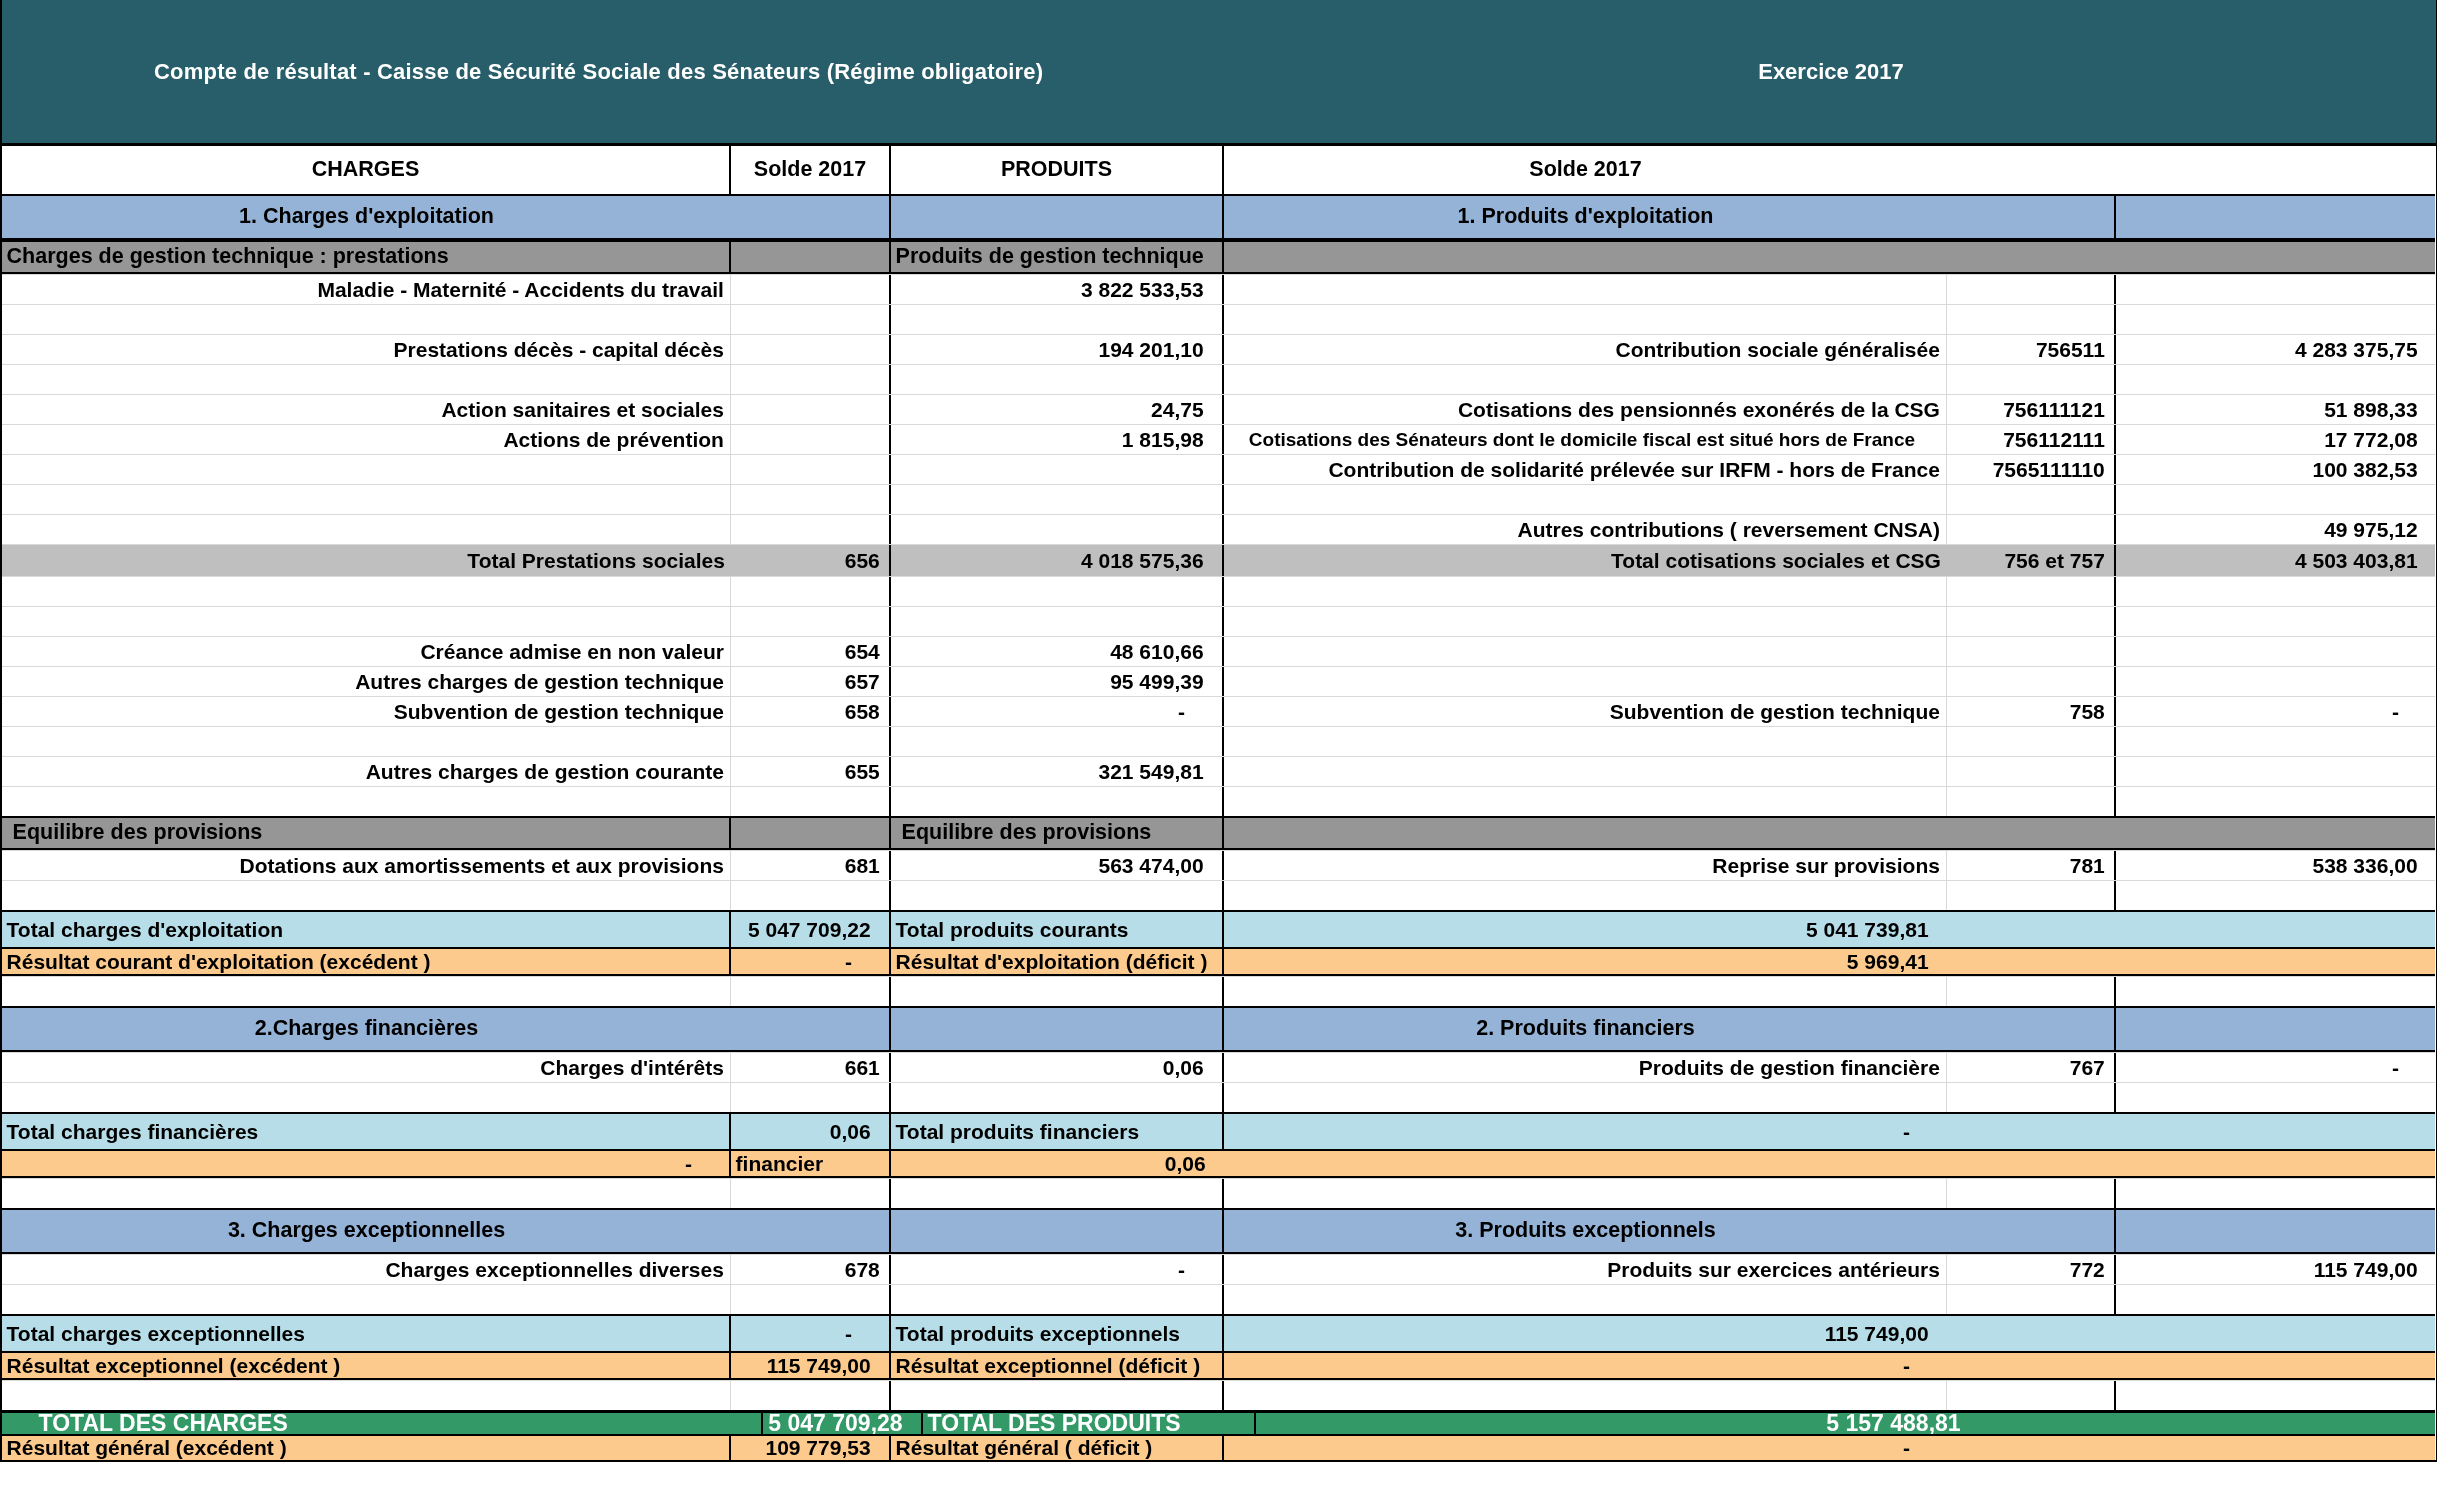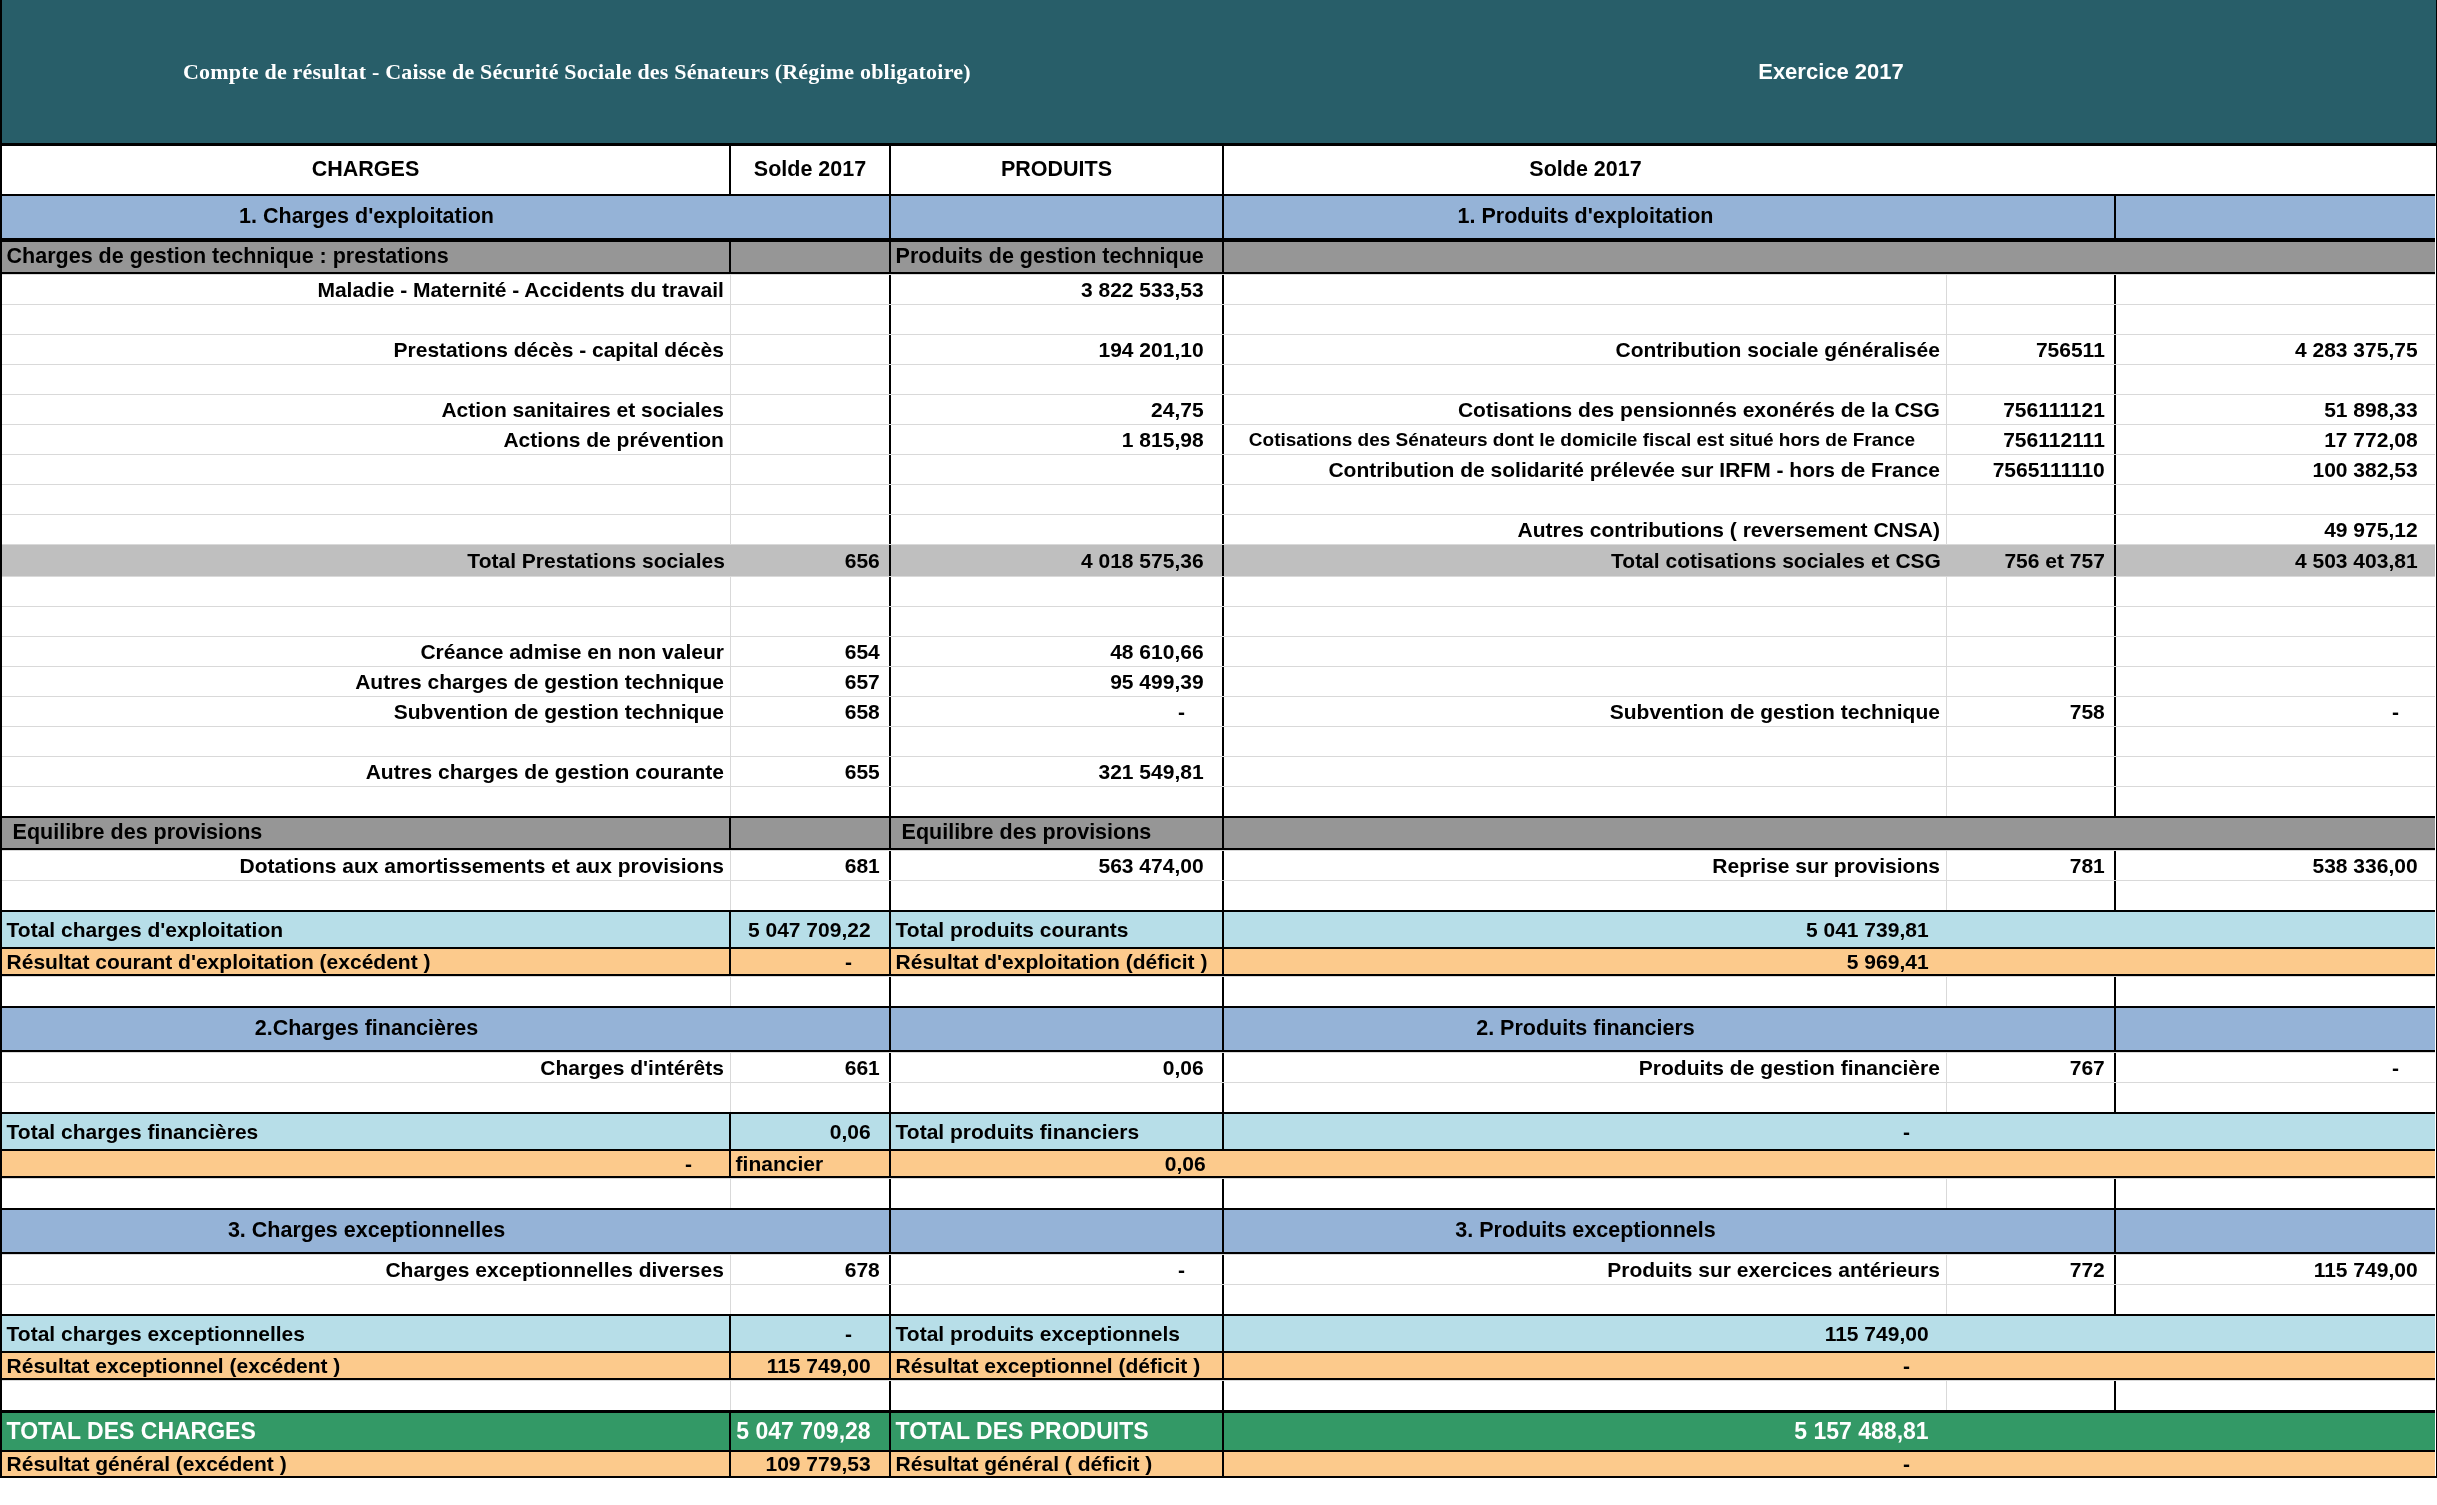--- a/index.html
+++ b/index.html
@@ -19,27 +19,26 @@
   }
   
   .titlebar {
     position: relative;
     height: 146px;
     background: var(--header-teal, #285E69);
     border-bottom: 3.1px solid #000;
   }
   .titlebar .title {
     position: absolute;
-    left: 181px;
+    left: 152px;
     top: 50%;
     transform: translateY(-50%);
     color: #fff;
     font-size: 22px;
     letter-spacing: 0.2px;
-    font-family: Liberation Serif, serif;
   }
   .titlebar .exercice {
     position: absolute;
     left: 1829px;
     top: 50%;
     transform: translate(-50%, -50%);
     color: #fff;
     font-size: 22px;
   }
   
@@ -76,24 +75,25 @@
   .section .cell { font-size: 21.5px; }
   .graytotal { height: 32px; background: var(--total-gray, #BFBFBF); border-top: 0.8px solid var(--grid-line, #D9D9D9); }
   .lightblue { height: 37px; background: var(--total-lightblue, #B7DEE8); border-top: 2.3px solid #000; }
   .orange, .orange-last {
     background: var(--result-orange, #FCCA8C);
     border-top: 2.3px solid #000; border-bottom: 2.3px solid #000;
   }
   .orange { height: 29px; }
   .orange-last { height: 26px; border-bottom: none; }
   .green {
-    height: 40px;
+    height: 24px;
     background: var(--total-green, #339966);
     border-top: 3.1px solid #000;
     color: #fff;
+    padding-left: 32px;
   }
   .green .cell { font-size: 23px; }
   
   .lab  { justify-content: flex-end; padding-right: 6.1px;  text-align: right; }
   .code { justify-content: flex-end; padding-right: 9.2px; }
   .val  { justify-content: flex-end; padding-right: 18.4px; text-align: right; }
   .val.dash { padding-right: 37px; }
   .ctr  { justify-content: center; text-align: center; }
   .lft  { justify-content: flex-start; padding-left: 4.6px; text-align: left; white-space: pre-wrap; }
   

